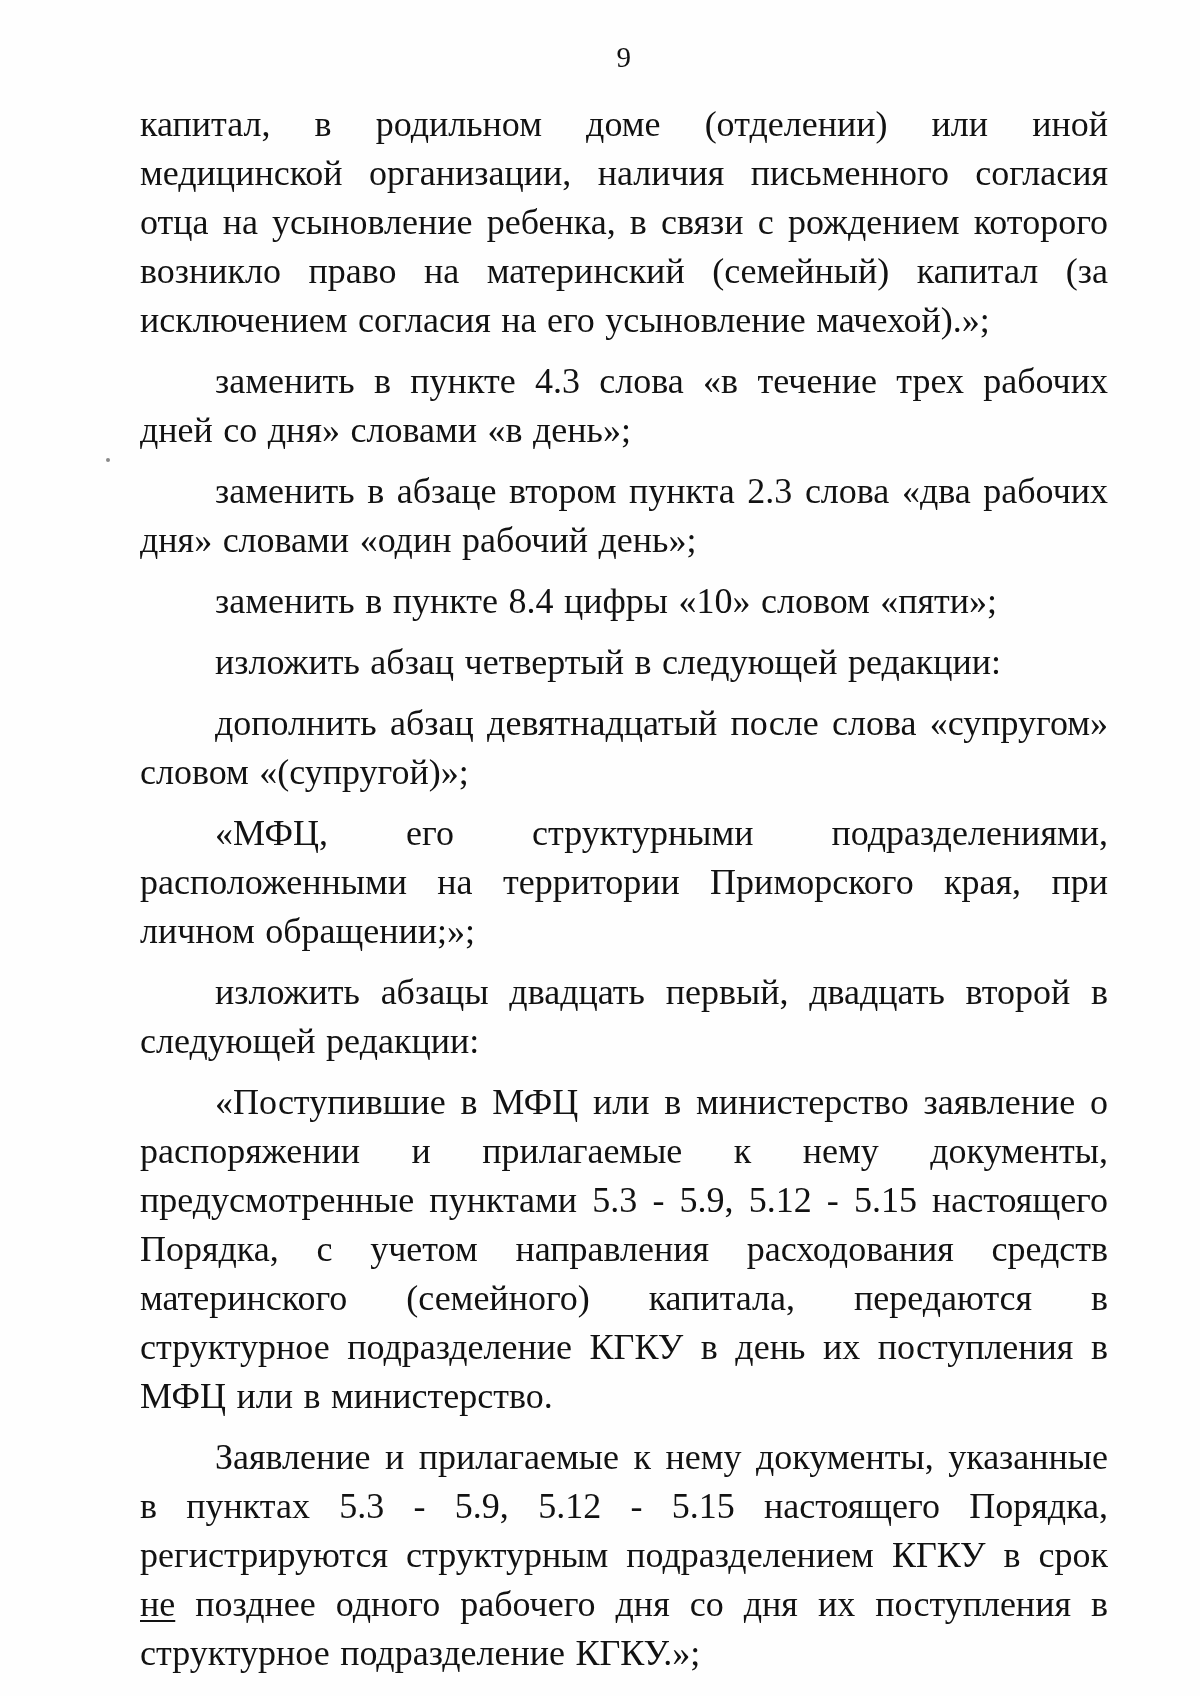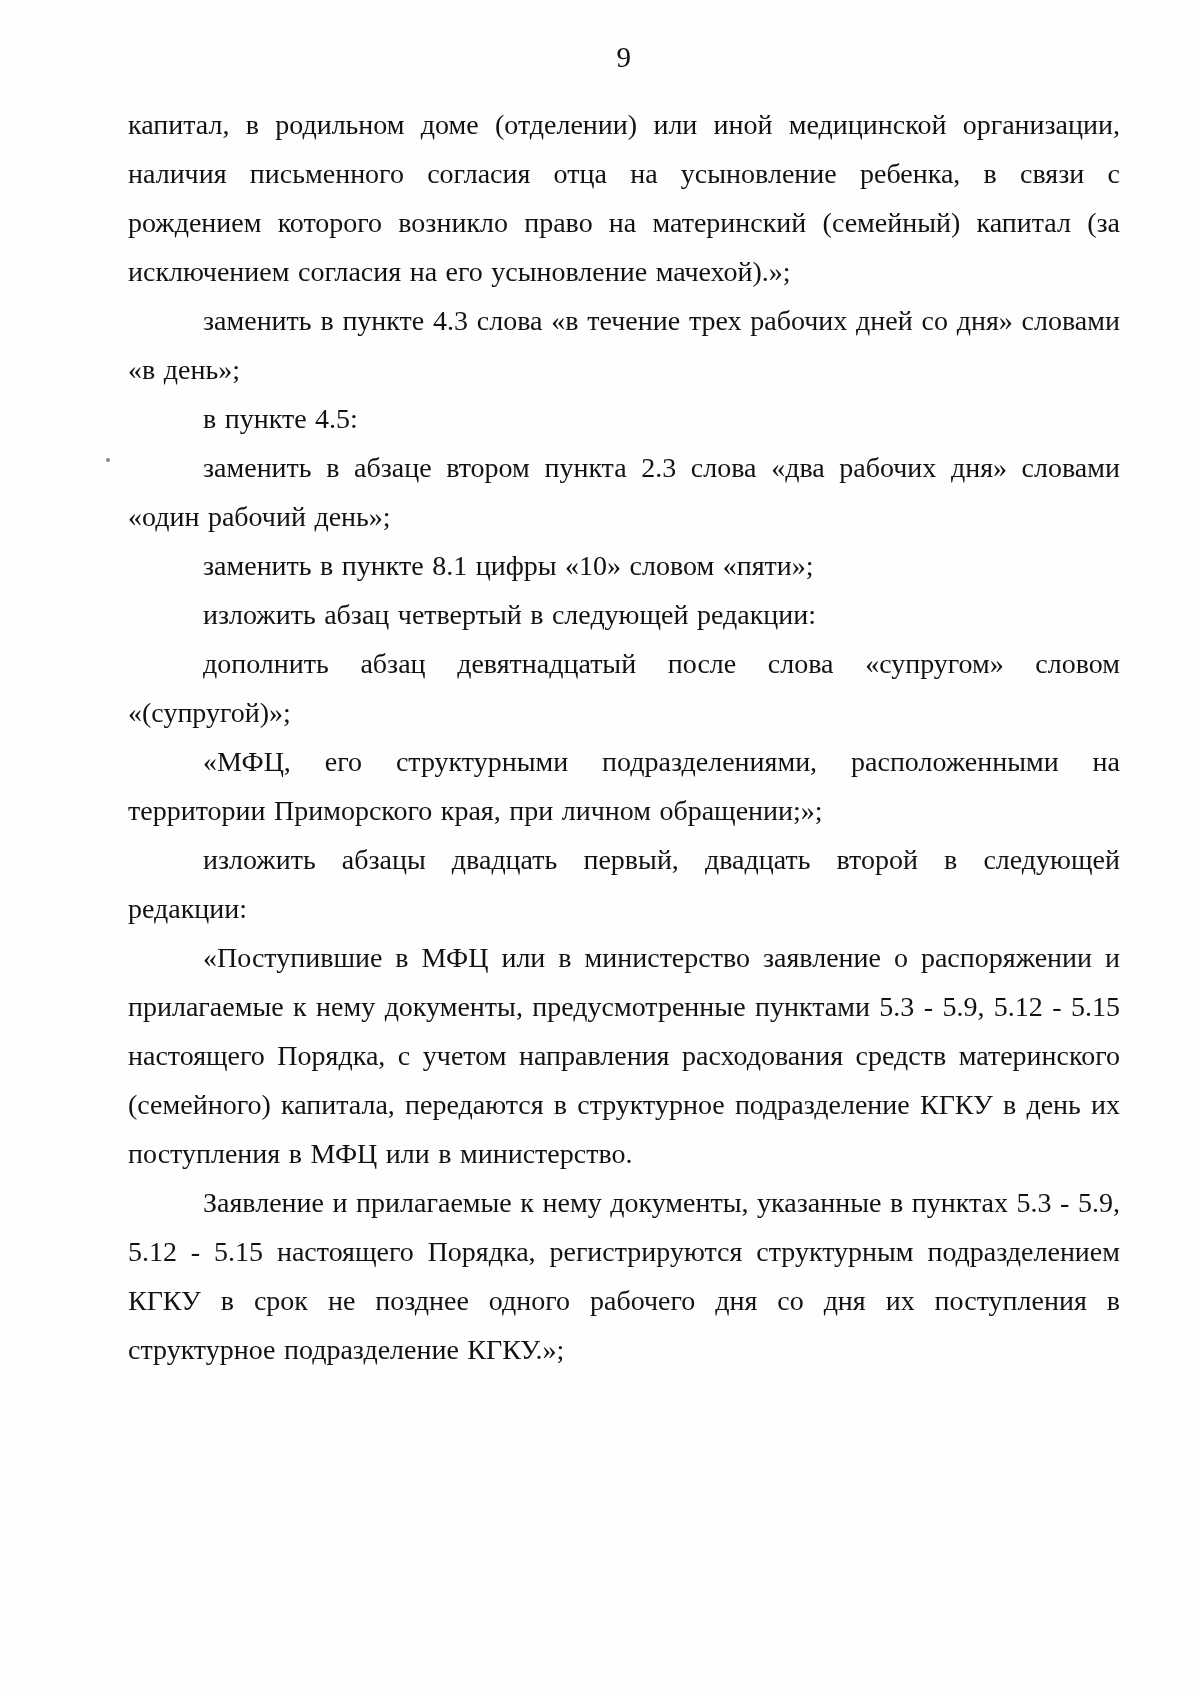--- a/index.html
+++ b/index.html
@@ -19,31 +19,32 @@
     overflow: hidden;
   }
   .page-number {
     text-align: center;
     font-size: 29px;
     line-height: 34px;
     margin-bottom: 26px;
     letter-spacing: 0.5px;
   }
   .body-text p.para {
-    margin: 0;
-    font-size: 28px;
+    margin: 12px;
+    font-size: 36px;
     line-height: 49px;
     text-align: justify;
     text-indent: 75px;
     word-spacing: 1.5px;
   }
   .body-text p.para.flush {
     text-indent: 0;
   }
   .u {
+    text-decoration: underline;
     text-underline-offset: 4px;
     text-decoration-thickness: 2px;
   }
   .speck {
     position: absolute;
     left: 106px;
     top: 458px;
     width: 4px;
     height: 4px;
     border-radius: 50%;
@@ -52,23 +53,22 @@
 </style>
 </head>
 <body>
 
 <div class="page">
   <div class="page-number">9</div>
 
   <div class="body-text">
     <p class="para flush">капитал, в родильном доме (отделении) или иной медицинской организации, наличия письменного согласия отца на усыновление ребенка, в связи с рождением которого возникло право на материнский (семейный) капитал (за исключением согласия на его усыновление мачехой).»;</p>
     <p class="para">заменить в пункте 4.3 слова «в течение трех рабочих дней со дня» словами «в день»;</p>
-    <p class="para">в пункте 4.5:</p>
     <p class="para">заменить в абзаце втором пункта 2.3 слова «два рабочих дня» словами «один рабочий день»;</p>
-    <p class="para">заменить в пункте 8.1 цифры «10» словом «пяти»;</p>
+    <p class="para">заменить в пункте 8.4 цифры «10» словом «пяти»;</p>
     <p class="para">изложить абзац четвертый в следующей редакции:</p>
     <p class="para">дополнить абзац девятнадцатый после слова «супругом» словом «(супругой)»;</p>
     <p class="para">«МФЦ, его структурными подразделениями, расположенными на территории Приморского края, при личном обращении;»;</p>
     <p class="para">изложить абзацы двадцать первый, двадцать второй в следующей редакции:</p>
     <p class="para">«Поступившие в МФЦ или в министерство заявление о распоряжении и прилагаемые к нему документы, предусмотренные пунктами 5.3 - 5.9, 5.12 - 5.15 настоящего Порядка, с учетом направления расходования средств материнского (семейного) капитала, передаются в структурное подразделение КГКУ в день их поступления в МФЦ или в министерство.</p>
     <p class="para"><span>Заявление и прилагаемые к нему документы, указанные в пунктах 5.3 - 5.9, 5.12 - 5.15 настоящего Порядка, регистрируются структурным подразделением КГКУ в срок </span><span class="u">не</span><span> позднее одного рабочего дня со дня их поступления в структурное подразделение КГКУ.»;</span></p>
   </div>
 
   <div class="speck"></div>
 </div>

